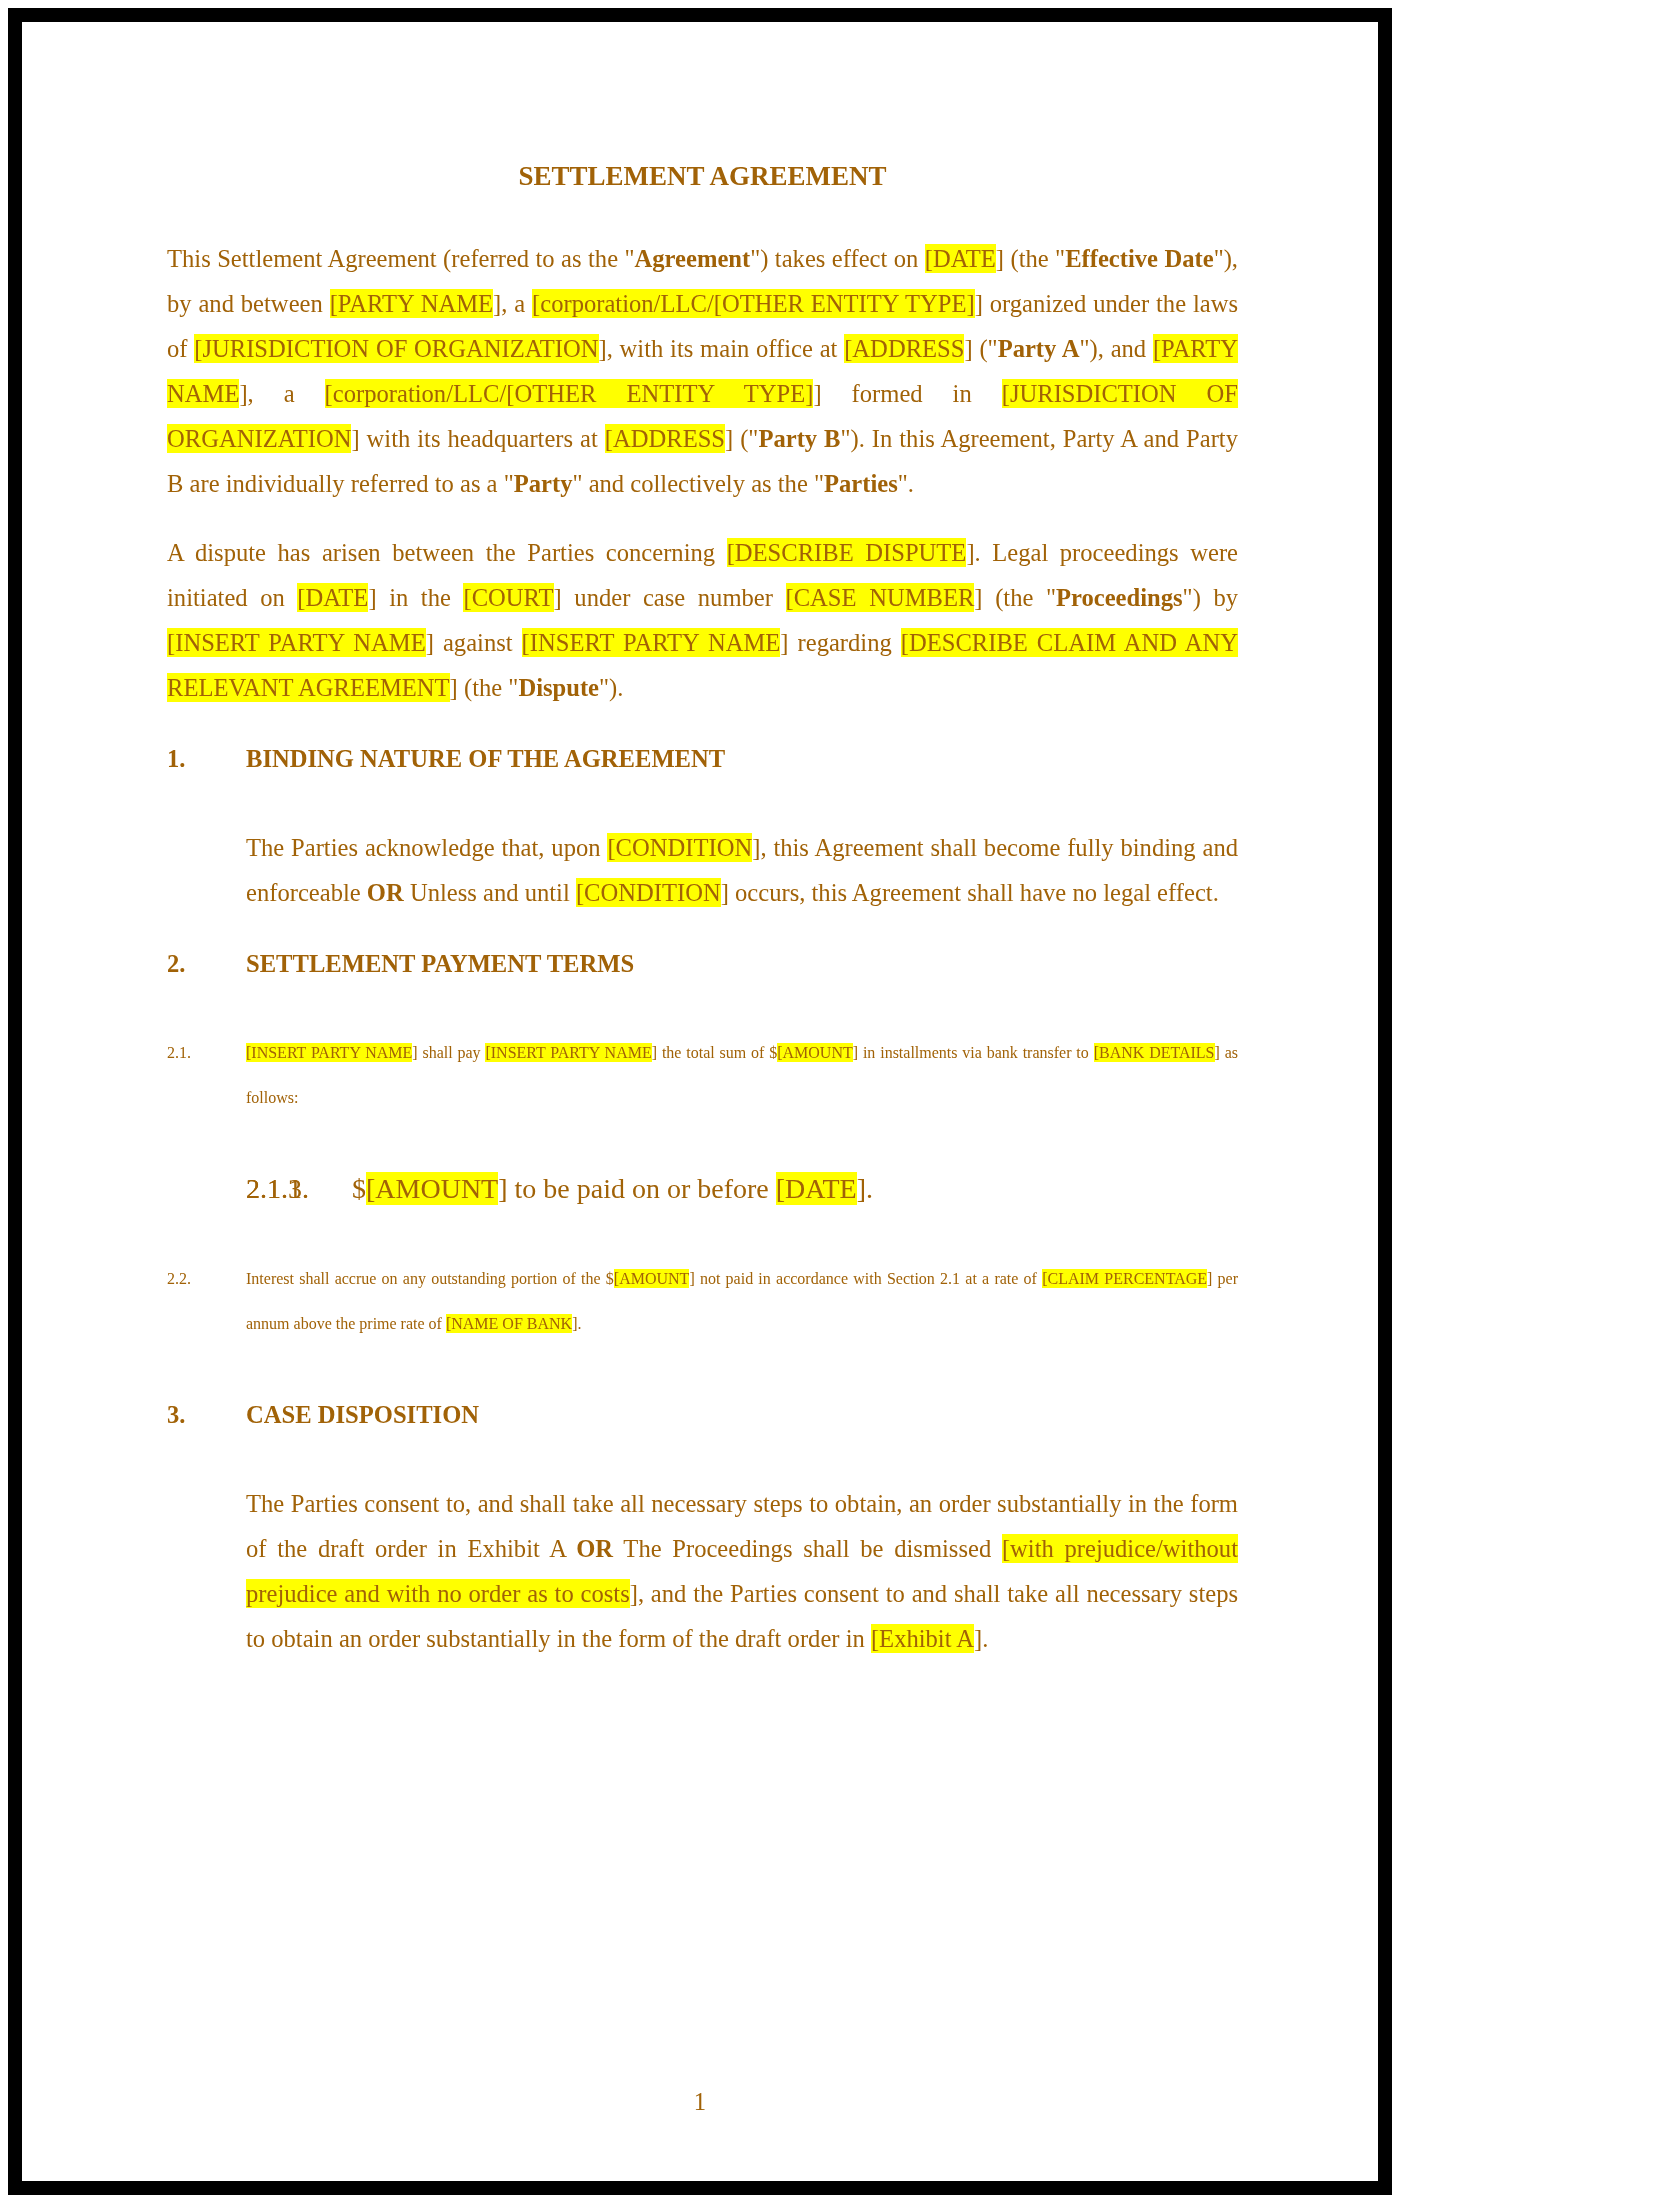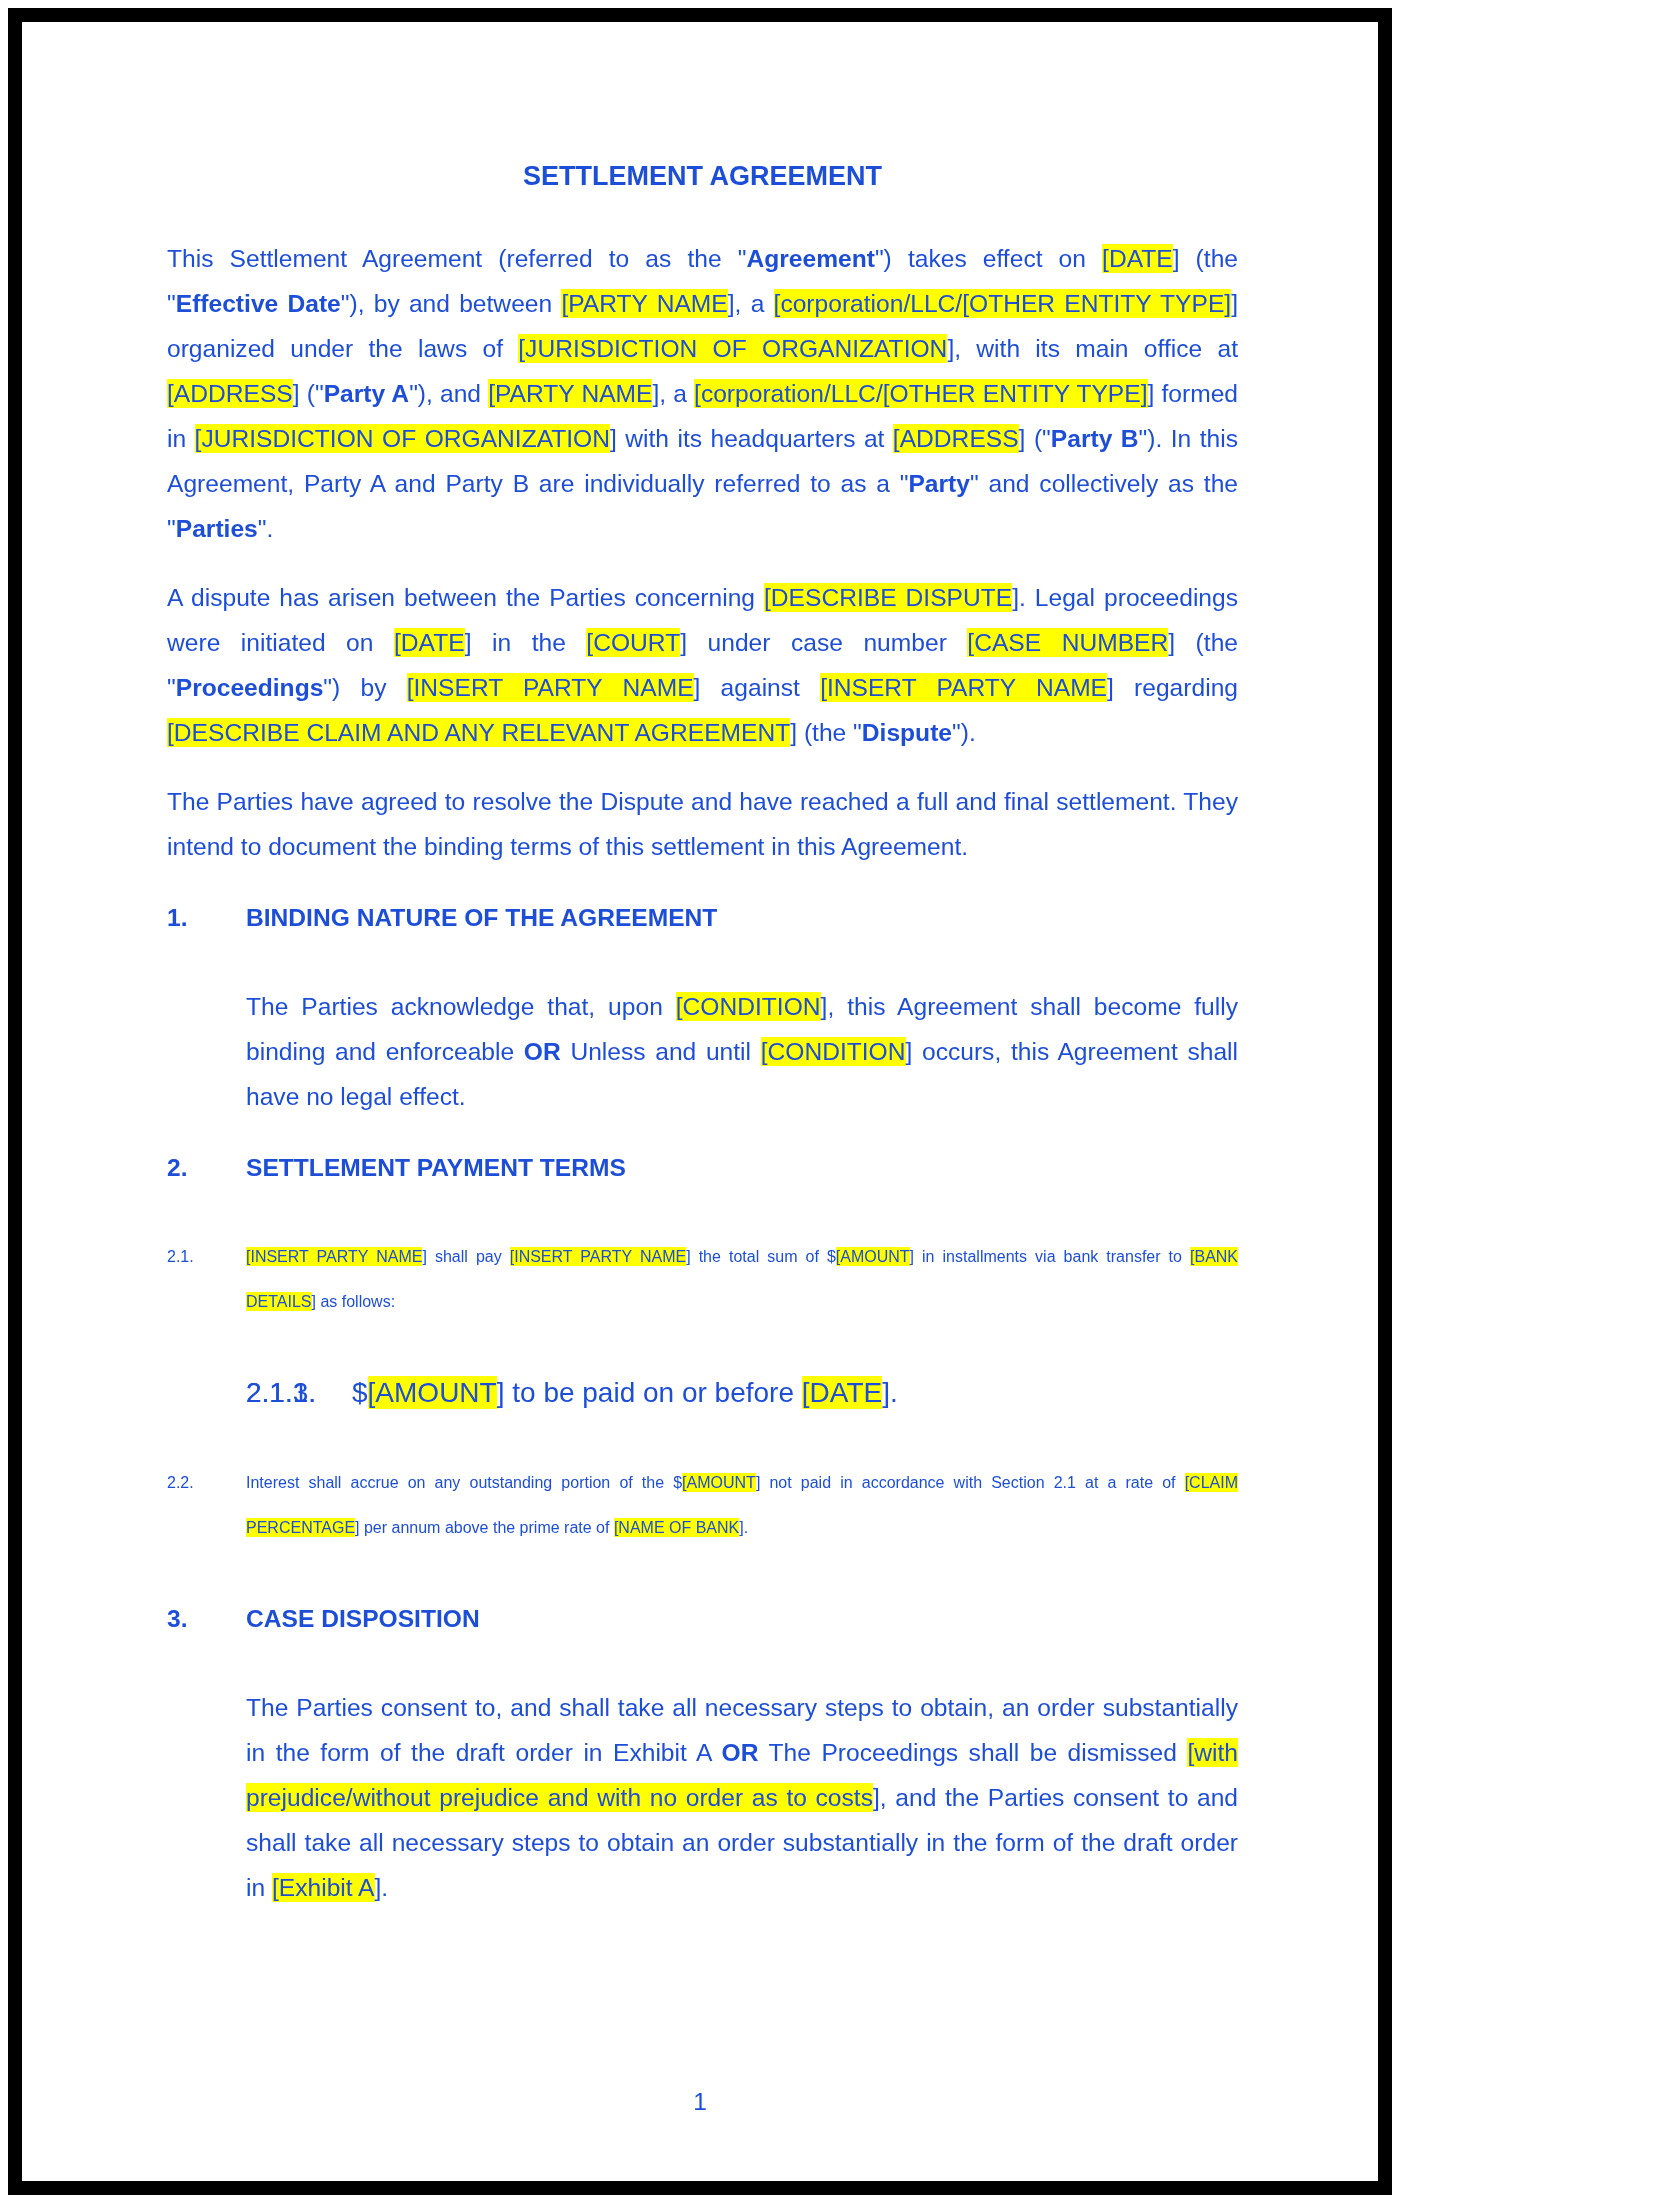--- a/index.html
+++ b/index.html
@@ -4,22 +4,22 @@
 <style>
   * { box-sizing: border-box; }
   html, body { margin: 0; padding: 0; background: #ffffff; }
 
   .page {
     position: relative;
     width: 1400px;
     height: 2201px;
     background: #ffffff;
     overflow: hidden;
-    font-family: Liberation Sans, sans-serif;
-    color: #1d4ed8;
+    font-family: Liberation Serif, serif;
+    color: #a16207;
   }
 
   .sheet {
     position: absolute;
     left: 8px; top: 8px; right: 8px; bottom: 6.1px;
     border: 14px solid #000000;
     background: #ffffff;
   }
 
   .content {
@@ -98,21 +98,20 @@
 <body>
 
 <div class="page">
   <div class="sheet">
     <div class="content">
 
       <div class="title">SETTLEMENT AGREEMENT</div>
 
       <p class="para jp"><span>This Settlement Agreement (referred to as the "</span><b>Agreement</b><span>") takes effect on </span><span class="hl">[DATE</span><span>] (the "</span><b>Effective Date</b><span>"), by and between </span><span class="hl">[PARTY NAME</span><span>], a </span><span class="hl">[corporation/LLC/[OTHER ENTITY TYPE]</span><span>] organized under the laws of </span><span class="hl">[JURISDICTION OF ORGANIZATION</span><span>], with its main office at </span><span class="hl">[ADDRESS</span><span>] ("</span><b>Party A</b><span>"), and </span><span class="hl">[PARTY NAME</span><span>], a </span><span class="hl">[corporation/LLC/[OTHER ENTITY TYPE]</span><span>] formed in </span><span class="hl">[JURISDICTION OF ORGANIZATION</span><span>] with its headquarters at </span><span class="hl">[ADDRESS</span><span>] ("</span><b>Party B</b><span>"). In this Agreement, Party A and Party B are individually referred to as a "</span><b>Party</b><span>" and collectively as the "</span><b>Parties</b><span>".</span></p>
       <p class="para jp"><span>A dispute has arisen between the Parties concerning </span><span class="hl">[DESCRIBE DISPUTE</span><span>]. Legal proceedings were initiated on </span><span class="hl">[DATE</span><span>] in the </span><span class="hl">[COURT</span><span>] under case number </span><span class="hl">[CASE NUMBER</span><span>] (the "</span><b>Proceedings</b><span>") by </span><span class="hl">[INSERT PARTY NAME</span><span>] against </span><span class="hl">[INSERT PARTY NAME</span><span>] regarding </span><span class="hl">[DESCRIBE CLAIM AND ANY RELEVANT AGREEMENT</span><span>] (the "</span><b>Dispute</b><span>").</span></p>
-      <p class="para jp"><span>The Parties have agreed to resolve the Dispute and have reached a full and final settlement. They intend to document the binding terms of this settlement in this Agreement.</span></p>
 
       <div class="heading">
         <span class="num">1.</span>
         <span>BINDING NATURE OF THE AGREEMENT</span>
       </div>
       <p class="para jp indent"><span>The Parties acknowledge that, upon </span><span class="hl">[CONDITION</span><span>], this Agreement shall become fully binding and enforceable </span><b>OR</b><span> Unless and until </span><span class="hl">[CONDITION</span><span>] occurs, this Agreement shall have no legal effect.</span></p>
 
       <div class="heading">
         <span class="num">2.</span>
         <span>SETTLEMENT PAYMENT TERMS</span>

